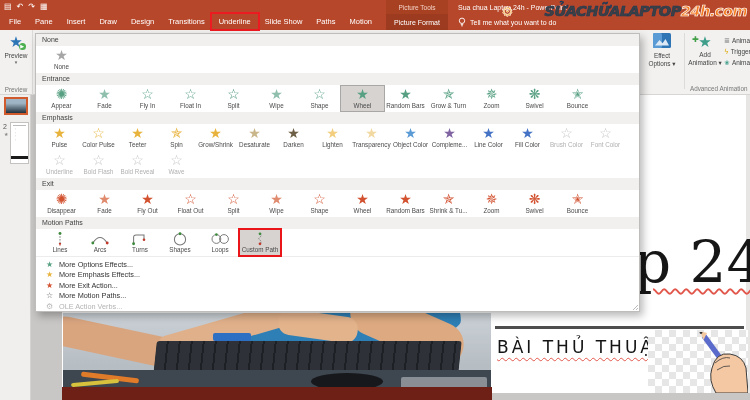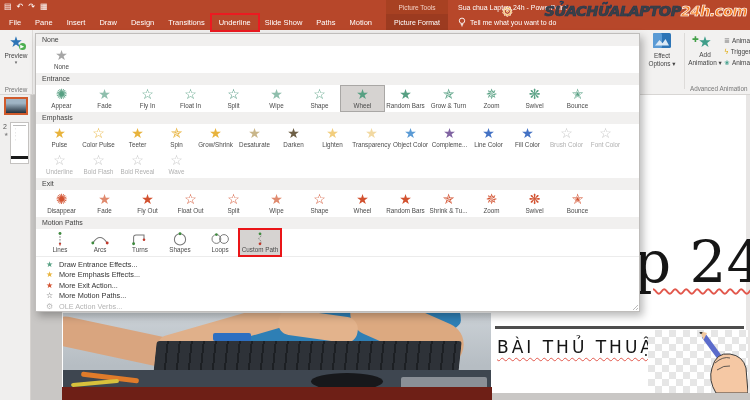--- a/index.html
+++ b/index.html
@@ -13,21 +13,21 @@
   .qat span { line-height:14px; }
   .ctx-tools { position:absolute; left:386px; top:0; width:62px; height:14px; background:#a84122; color:#f3d1c5; font-size:6.5px; text-align:center; line-height:15px; }
   .win-title { position:absolute; left:458px; top:0; height:14px; line-height:15px; color:#fff; font-size:7px; white-space:nowrap; }
   .logo { position:absolute; right:3px; top:3px; z-index:60; font-family:"DejaVu Sans", sans-serif; font-weight:bold; font-style:italic; font-size:14.5px; white-space:nowrap; letter-spacing:-0.5px; -webkit-text-stroke:0.7px #1b3a5c; }
   .logo .gear { font-style:normal; color:#f6a21c; -webkit-text-stroke:0.5px #fff; font-size:13px; }
   .logo .p1 { color:#404040;padding-left:32px; }
   .logo .p2 { color:#f47b20; -webkit-text-stroke:0.7px #fdfdfd; }
 
   
   .menubar { position:absolute; left:0; top:14px; width:750px; height:16px; background:#b7472a; z-index:20; }
-  #tabs { position:absolute; left:2px; top:0; height:16px; display:flex; align-items:center; }
+  #tabs { position:absolute; left:2px; top:0; height:16px; display:flex; align-items:flex-start; }
   .tab { color:#fff; font-size:7.5px; padding:3px 7px; white-space:nowrap; cursor:default; }
   .tab.annotated { outline:2px solid #ec1a21; outline-offset:0; }
   .ctx-tab { position:absolute; left:386px; top:0; width:62px; height:16px; background:#9c3b20; color:#fff; font-size:7px; text-align:center; line-height:17px; }
   .tellme { position:absolute; left:458px; top:0; height:16px; display:flex; align-items:center; gap:4px; color:#fff; font-size:7px; }
 
   
   .ribbon { position:absolute; left:0; top:30px; width:750px; height:65px; background:#f2f1f0; border-bottom:1px solid #d8d6d4; z-index:10; }
   .preview-group { position:absolute; left:0; top:0; width:33px; height:65px; border-right:1px solid #dddbd9; text-align:center; }
   .preview-btn { padding-top:3px; cursor:default; }
   .preview-star { position:relative; display:inline-block; font-family:"DejaVu Sans", sans-serif; font-size:15px; color:#2e75b6; line-height:15px; }
@@ -498,21 +498,21 @@
                 <circle cx="12" cy="16" r="1.7" fill="#c0392b"></circle>
               </svg>
             </span>
             <span class="lbl">Custom Path</span>
           </div>
         </div>
       </div>
     <div id="links">
         <div class="link-row">
           <span class="li" style="color: rgb(87, 160, 131);">★</span>
-          <span>Draw Entrance Effects...</span>
+          <span>More Options Effects...</span>
         </div>
         <div class="link-row">
           <span class="li" style="color: rgb(232, 179, 60);">★</span>
           <span>More Emphasis Effects...</span>
         </div>
         <div class="link-row">
           <span class="li" style="color: rgb(210, 81, 47);">★</span>
           <span>More Exit Action...</span>
         </div>
         <div class="link-row">

